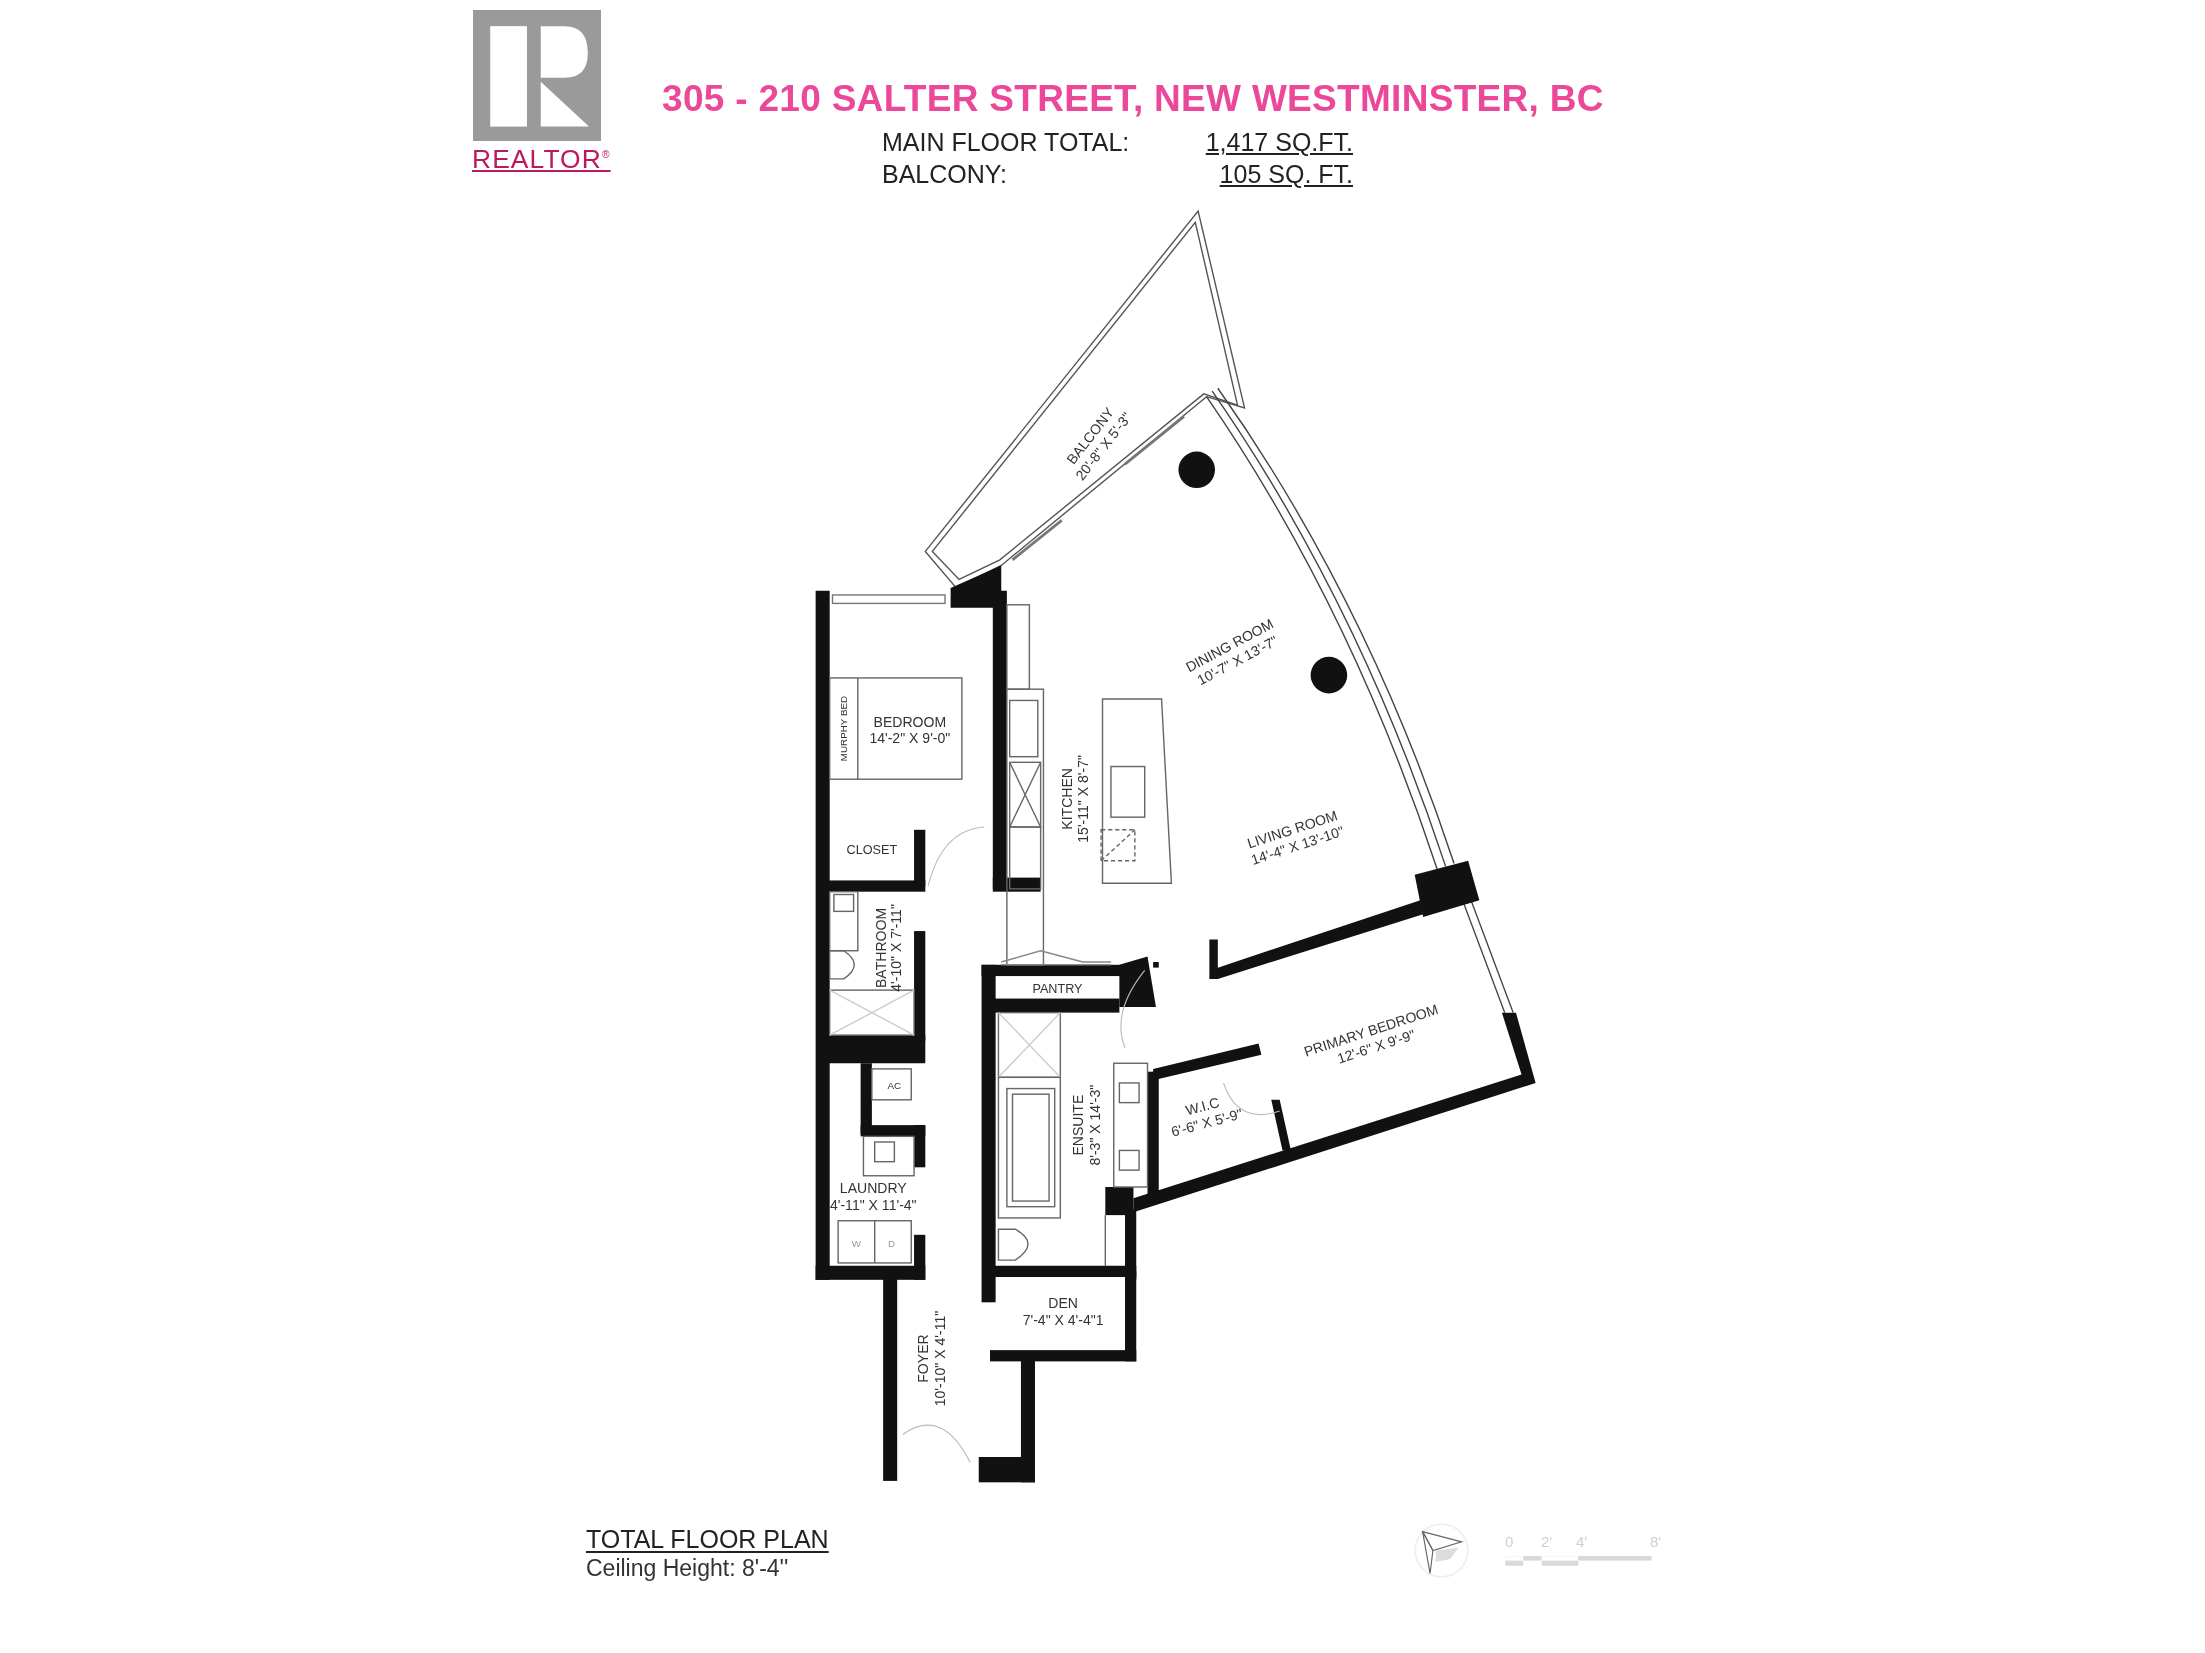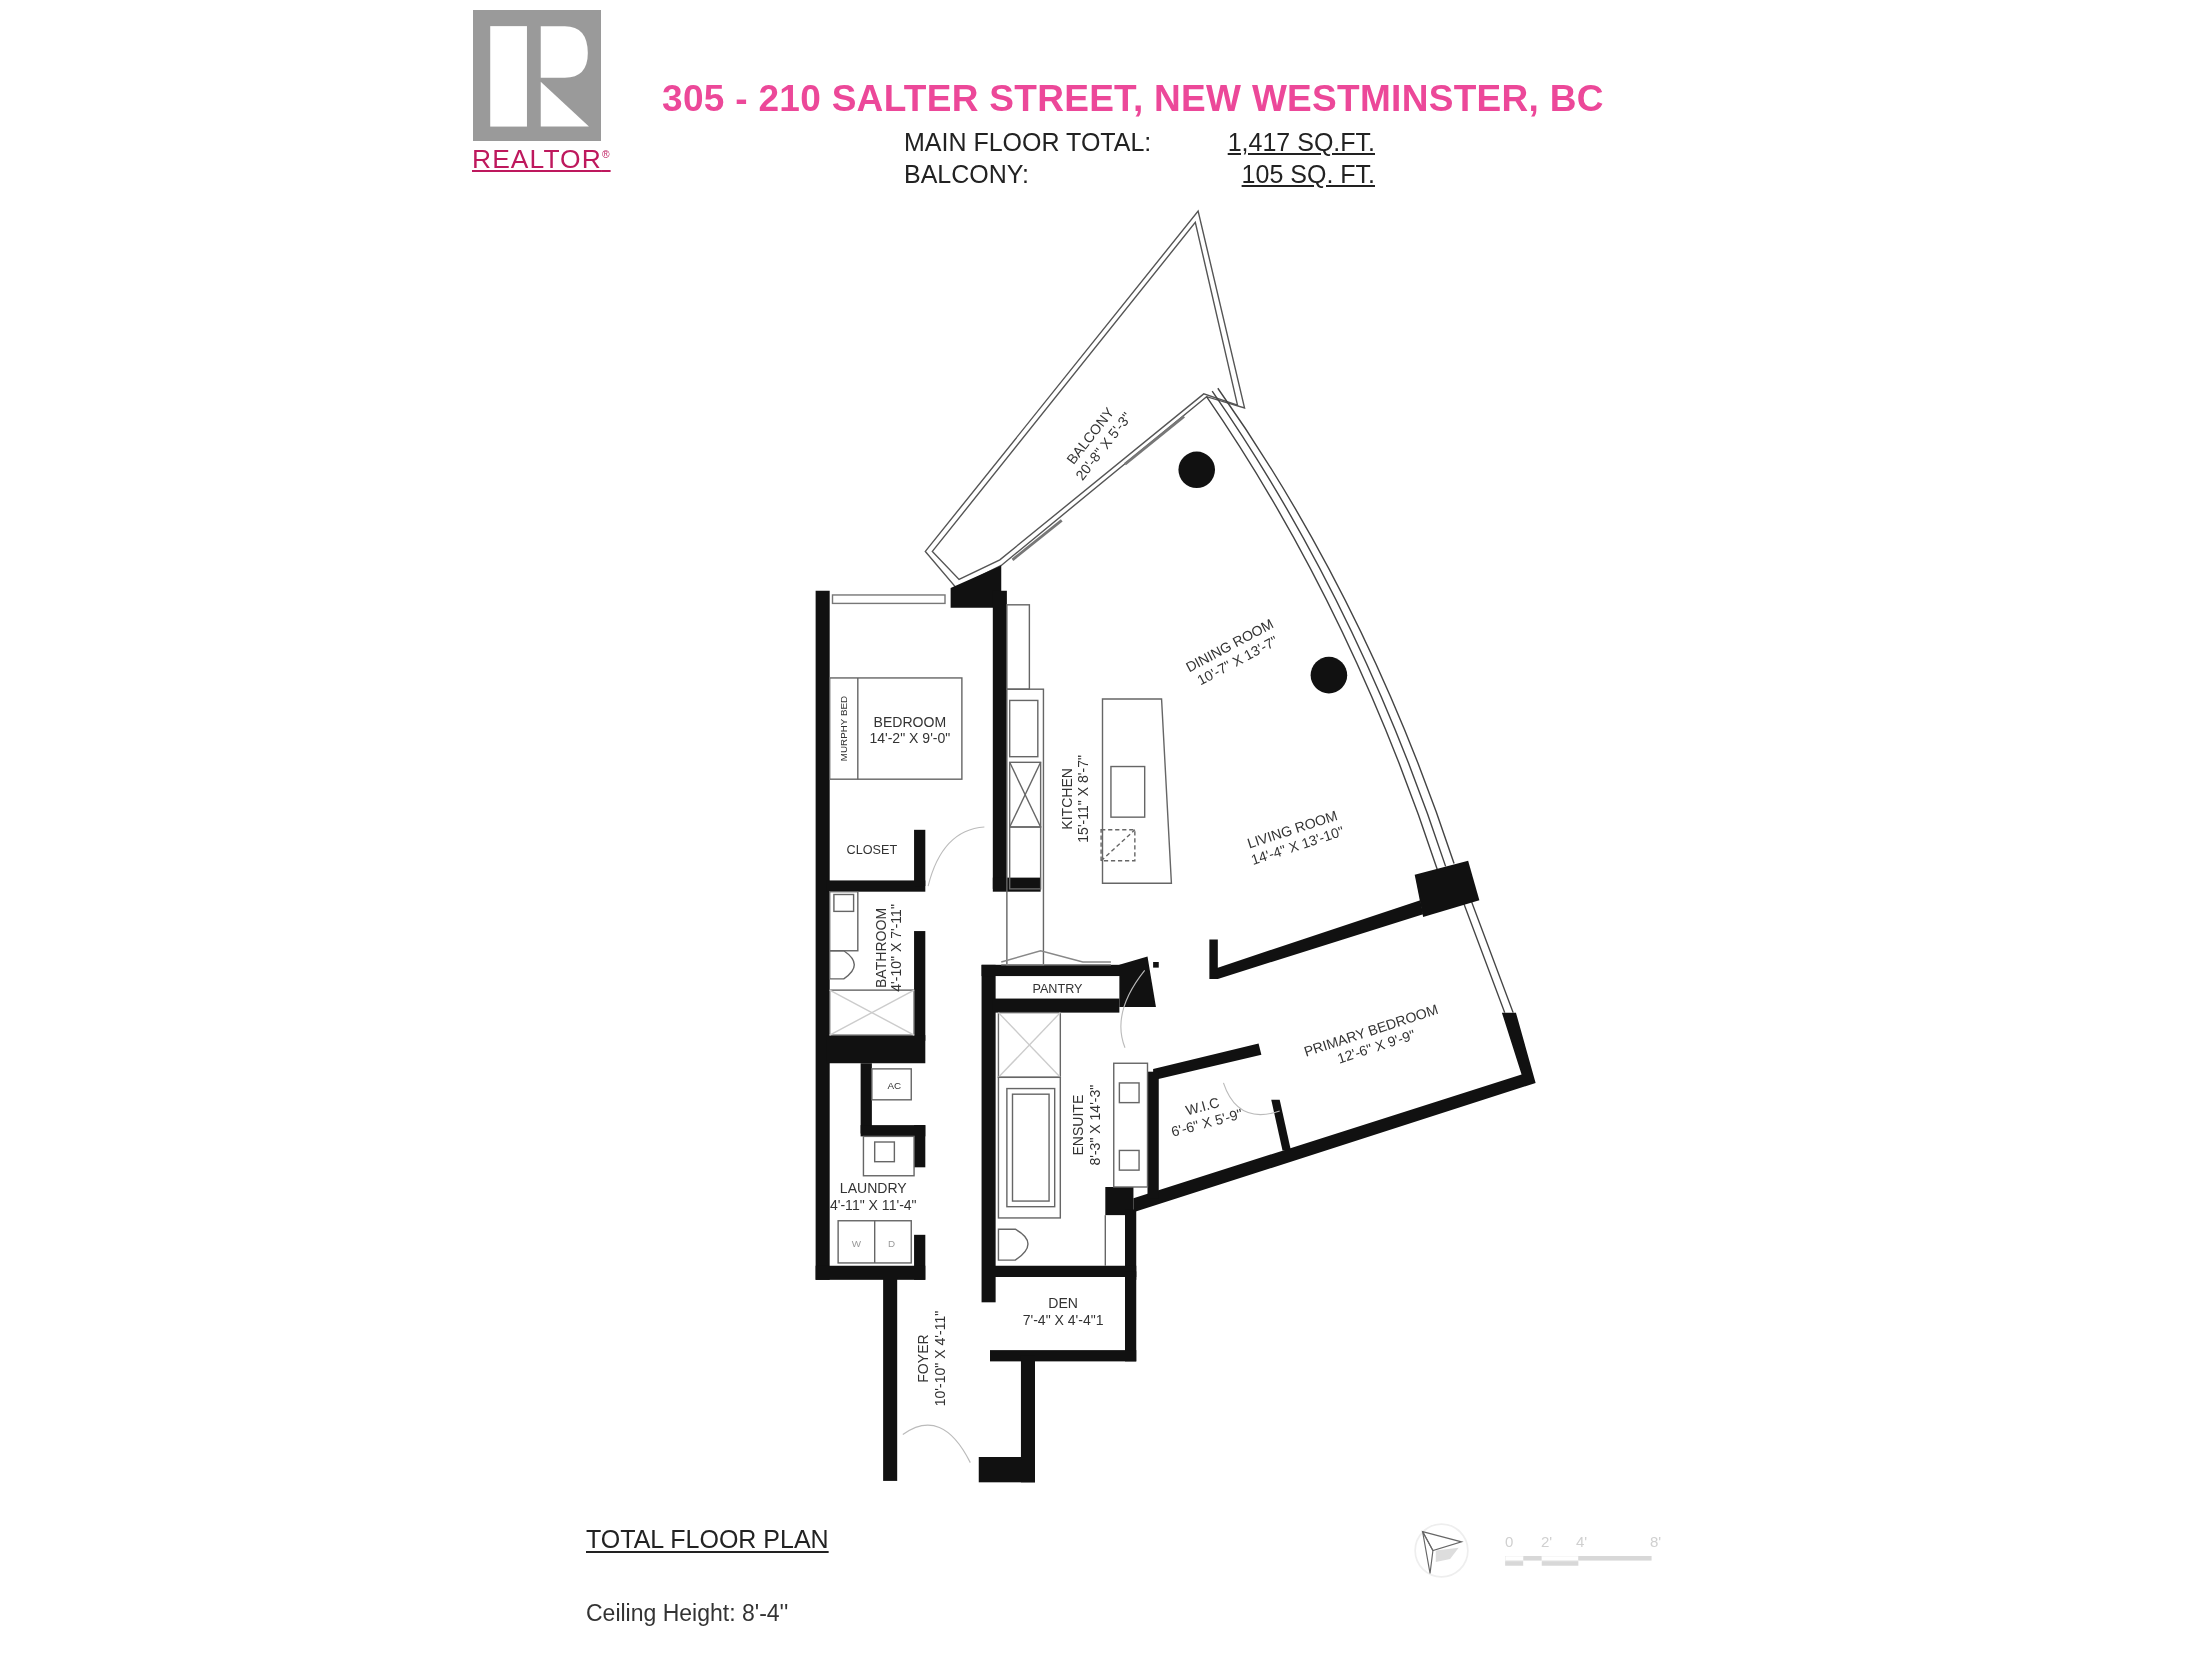--- a/index.html
+++ b/index.html
@@ -3,26 +3,26 @@
   <meta charset="utf-8">
   <style>
     html, body { margin: 0; padding: 0; background: #ffffff; }
     body { width: 2205px; height: 1654px; position: relative; overflow: hidden; font-family: "Liberation Sans", sans-serif; color: #1a1a1a; }
     .logo { position: absolute; left: 473px; top: 9.8px; width: 128px; height: 131px; background: #9a9a9a; }
     .logo svg { display: block; }
     .logo-word { position: absolute; left: 472px; top: 144px; font-size: 26.4px; color: #be185d; letter-spacing: 1.1px; text-decoration: underline; }
     .logo-word sup { font-size: 10.3px; }
     .title { position: absolute; left: 662px; top: 78px; font-size: 37px; font-weight: bold; letter-spacing: 0.3px; color: #ec4899; white-space: nowrap; }
     .area-table { position: absolute; left: 882px; top: 126px; font-size: 25px; color: #222; line-height: 32px; }
-    .area-row { display: flex; margin-left: 22px; }
+    .area-row { display: flex; }
     .area-label { width: 299px; }
     .area-value { width: 172px; text-align: right; text-decoration: underline; }
     .plan { position: absolute; left: 0; top: 0; }
     .footer-title { position: absolute; left: 586px; top: 1525px; font-size: 25px; color: #222; text-decoration: underline; text-underline-offset: 3.4px; }
-    .footer-sub { position: absolute; left: 586px; top: 1555px; font-size: 23px; color: #333; margin-top: 45px; }
+    .footer-sub { position: absolute; left: 586px; top: 1555px; font-size: 23px; color: #333; }
     .compass { position: absolute; left: 1410px; top: 1519px; width: 63px; height: 63px; }
     .scale { position: absolute; left: 1505px; top: 1533px; width: 161px; height: 40px; }
     .scale-labels { position: absolute; top: 0; left: 0; width: 161px; height: 17px; font-size: 15px; color: #d0d0d0; }
     .scale-labels span { position: absolute; }
     .scale-bar { position: absolute; top: 23px; left: 0; width: 149px; height: 10.3px; }
   </style>
 </head>
 <body>
 
 <div class="logo">

